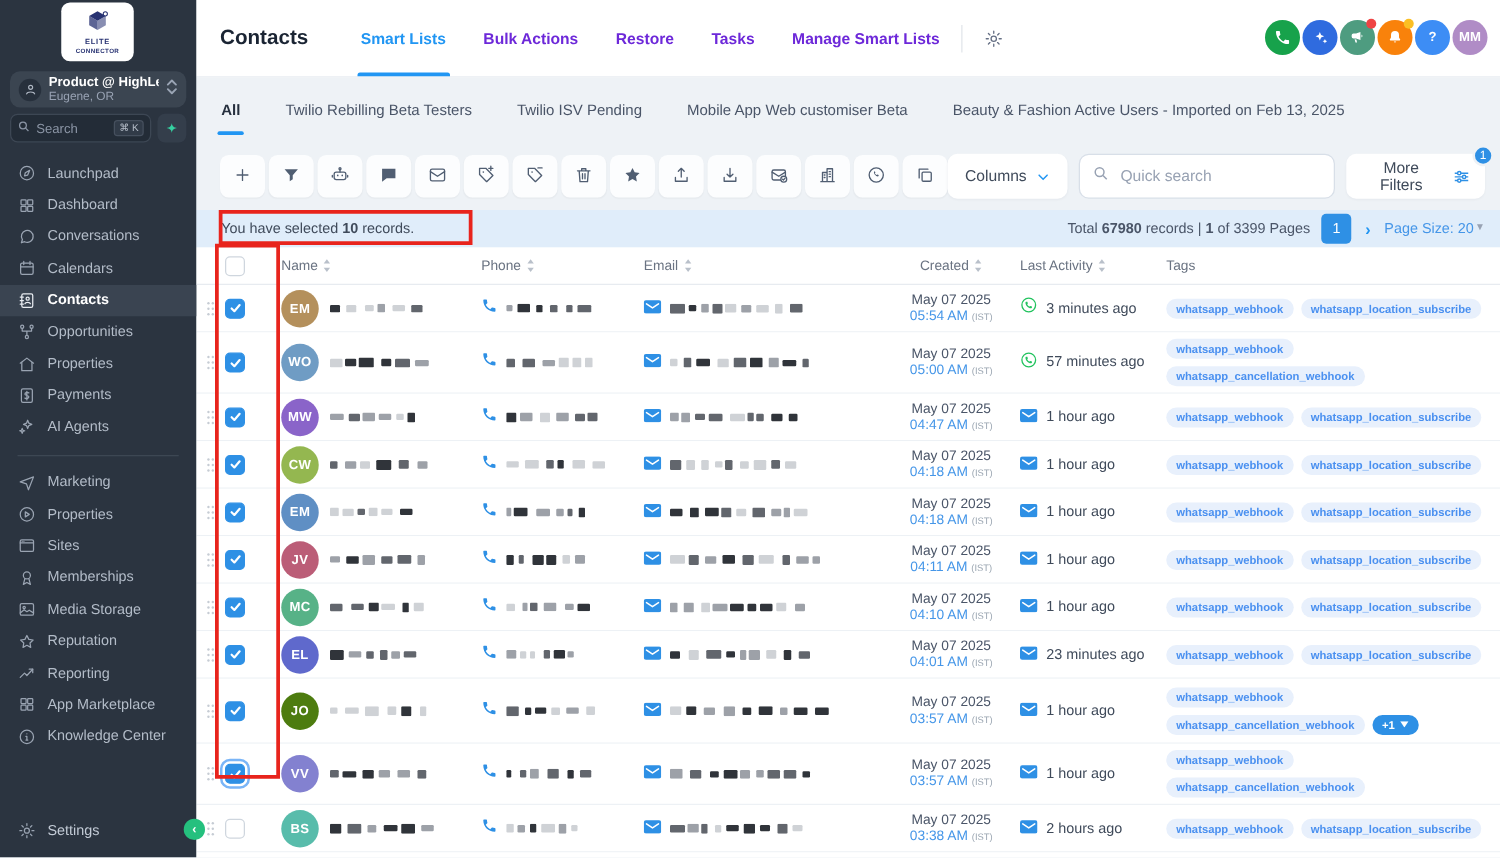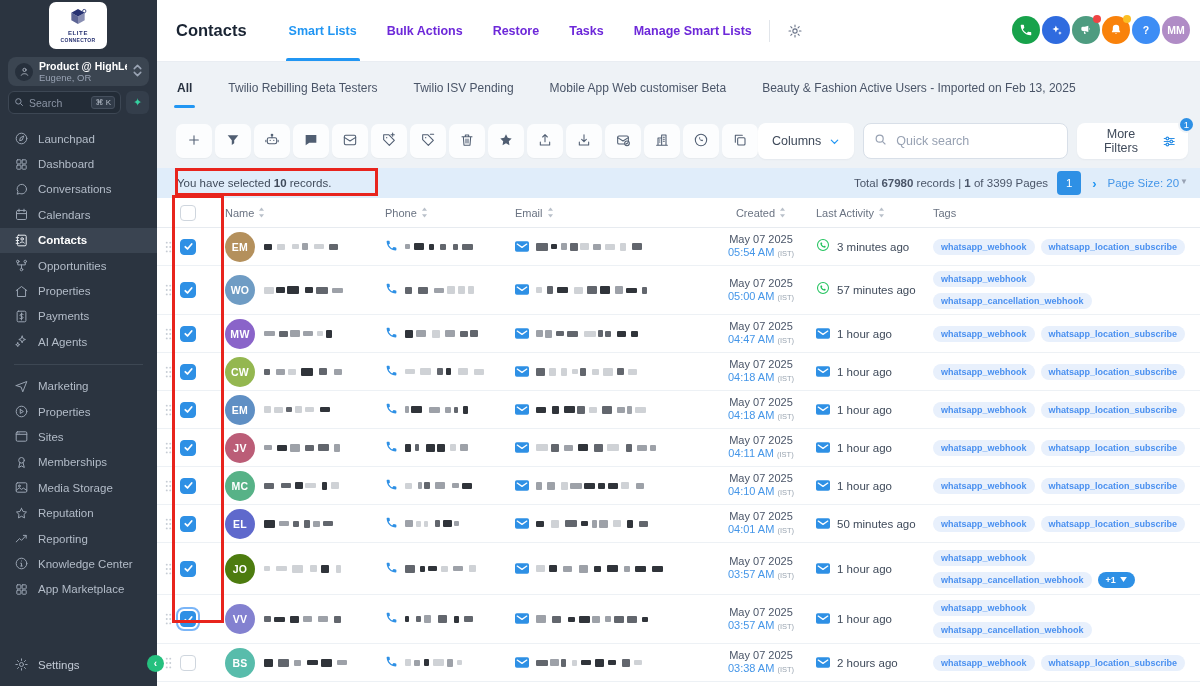--- a/index.html
+++ b/index.html
@@ -331,36 +331,36 @@
             <svg width="15" height="15" viewBox="0 0 24 24" fill="none" stroke="currentColor" stroke-width="1.6" stroke-linecap="round" stroke-linejoin="round">
               <path d="M3.5 17.5l5.5-5.5 3 3 7.5-8"></path>
               <path d="M15 7h4.5v4.5"></path>
             </svg>
           </span>
   <span>Reporting</span>
         </div>
         <div class="nav-item">
   <span class="nav-icon">
             <svg width="15" height="15" viewBox="0 0 24 24" fill="none" stroke="currentColor" stroke-width="1.6" stroke-linecap="round" stroke-linejoin="round">
-              <circle cx="12" cy="12" r="8.5"></circle>
-              <path d="M12 8v.01M10.8 11.5h1.2v4.5M10.8 16h2.4"></path>
-            </svg>
-          </span>
-  <span>Knowledge Center</span>
-        </div>
-        <div class="nav-item">
-  <span class="nav-icon">
-            <svg width="15" height="15" viewBox="0 0 24 24" fill="none" stroke="currentColor" stroke-width="1.6" stroke-linecap="round" stroke-linejoin="round">
               <rect x="4.5" y="4.5" width="6.5" height="6.5" rx="1"></rect>
               <rect x="13" y="4.5" width="6.5" height="6.5" rx="1"></rect>
               <rect x="4.5" y="13" width="6.5" height="6.5" rx="1"></rect>
               <rect x="13" y="13" width="6.5" height="6.5" rx="1"></rect>
             </svg>
           </span>
   <span>App Marketplace</span>
+        </div>
+        <div class="nav-item">
+  <span class="nav-icon">
+            <svg width="15" height="15" viewBox="0 0 24 24" fill="none" stroke="currentColor" stroke-width="1.6" stroke-linecap="round" stroke-linejoin="round">
+              <circle cx="12" cy="12" r="8.5"></circle>
+              <path d="M12 8v.01M10.8 11.5h1.2v4.5M10.8 16h2.4"></path>
+            </svg>
+          </span>
+  <span>Knowledge Center</span>
         </div>
       </nav>
 
     <div class="settings-row">
       <span class="nav-icon" id="settings-gear">
           <svg width="15" height="15" viewBox="0 0 24 24" fill="none" stroke="currentColor" stroke-width="1.6" stroke-linecap="round" stroke-linejoin="round">
             <circle cx="12" cy="12" r="3.2"></circle>
             <path d="M12 3v2.5M12 18.5V21M3 12h2.5M18.5 12H21M5.6 5.6l1.8 1.8M16.6 16.6l1.8 1.8M18.4 5.6l-1.8 1.8M7.4 16.6l-1.8 1.8"></path>
           </svg>
         </span>
@@ -1219,21 +1219,21 @@
             </div>
     <div class="c-created">
       <div class="created-date">May 07 2025</div>
       <div class="created-time"><span>04:01 AM</span> <span class="created-tz">(IST)</span></div>
     </div>
     <div class="c-activity">
       <span><svg width="14" height="11" viewBox="0 0 16 12">
                   <rect width="16" height="12" rx="2" fill="#2e90e5"></rect>
                   <path d="M2.5 3.2L8 7l5.5-3.8" stroke="#fff" stroke-width="1.4" fill="none" stroke-linecap="round" stroke-linejoin="round"></path>
                 </svg></span>
-      <span class="activity-text">50 minutes ago</span>
+      <span class="activity-text">23 minutes ago</span>
     </div>
     <div class="c-tags">
               <span class="tag">whatsapp_webhook</span>
               <span class="tag">whatsapp_location_subscribe</span>
             </div>
   </div>
           <div class="trow tall">
     <div class="c-check">
       <span class="handle">
                 <svg width="7" height="14" viewBox="0 0 8 16" fill="#c6ccd4">

